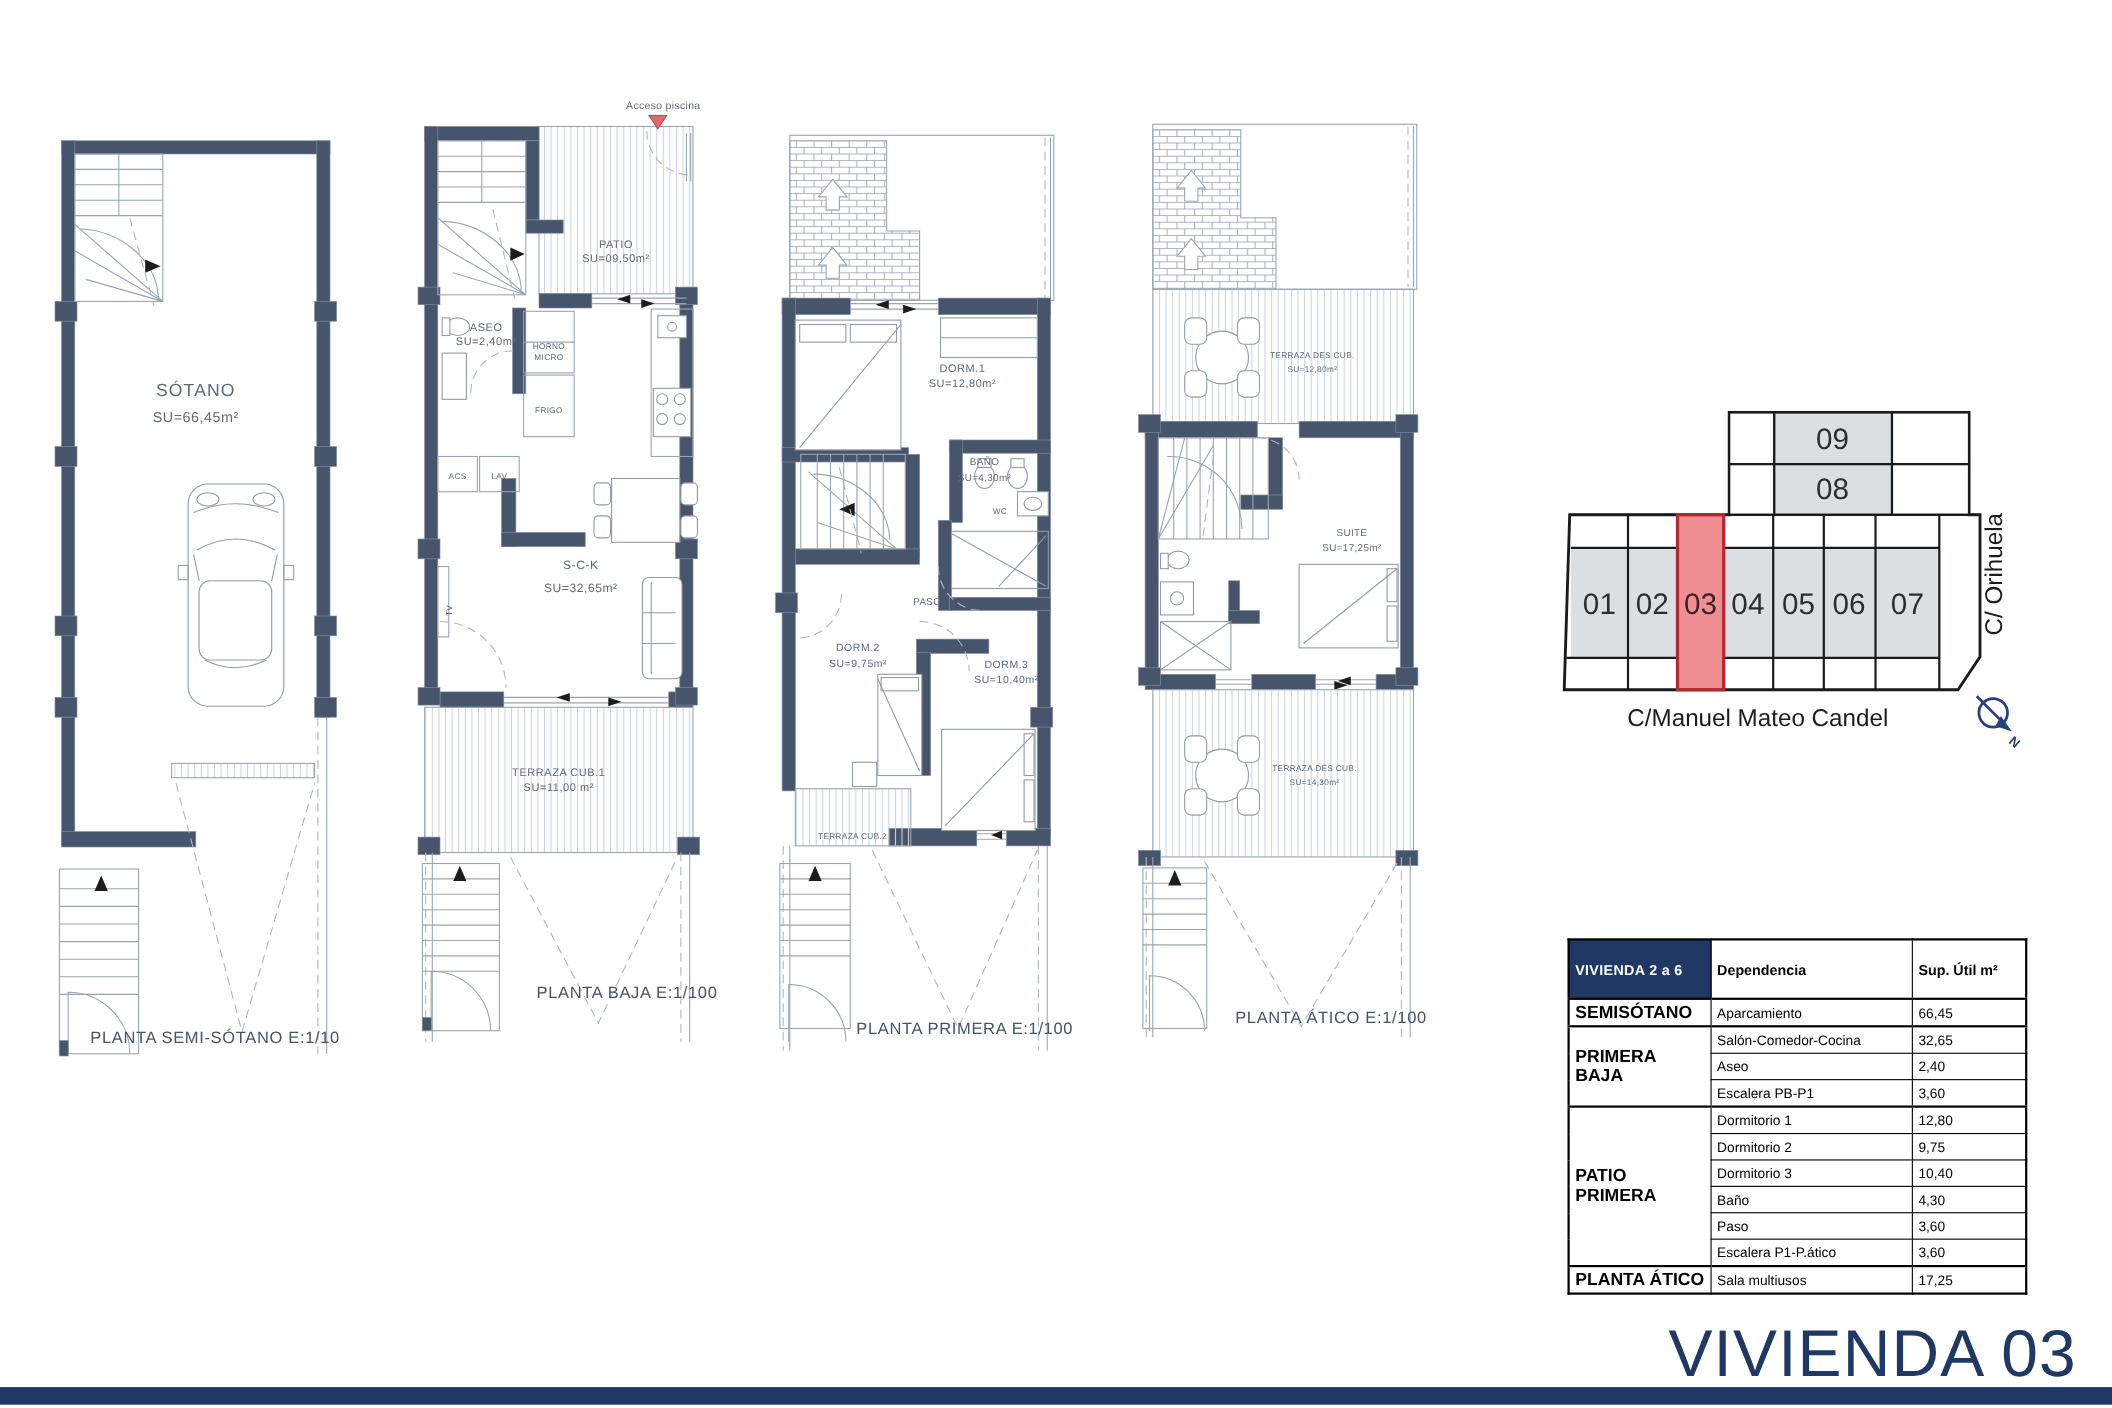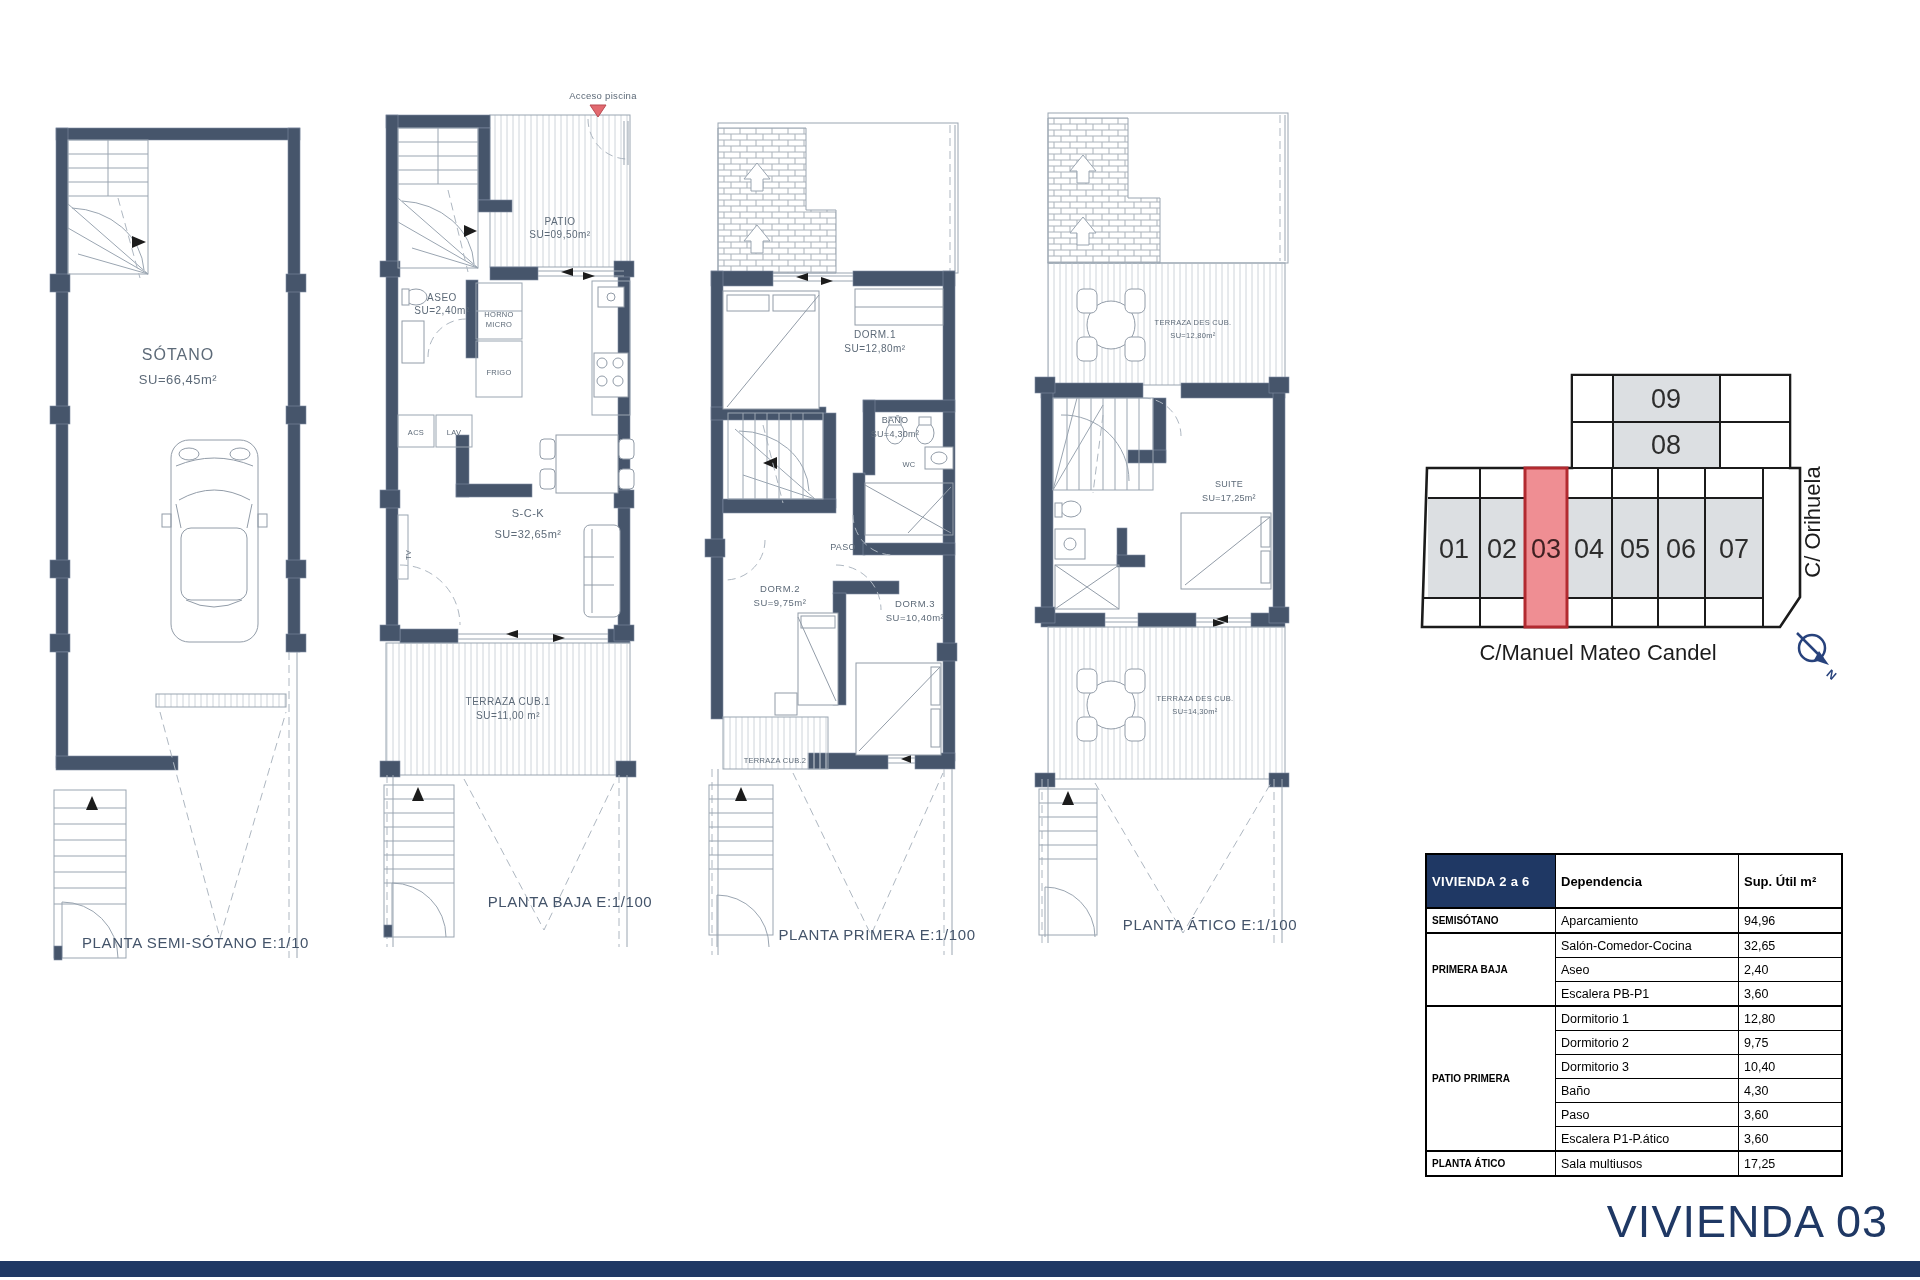--- a/index.html
+++ b/index.html
@@ -33,23 +33,23 @@
   .northfill{fill:#27427c}
   .nlabel{font-size:12px;font-weight:bold;fill:#27427c;text-anchor:middle}
   
   .areas{position:absolute;left:1425px;top:853px;border-collapse:collapse;
          font-size:12.5px;color:#000;border:2px solid #000}
   .areas td{border:1px solid #000;text-align:left;height:23px;padding:0 5px}
   .areas tr.hdr td{height:52px;font-weight:bold;font-size:13px}
   .hdr-unit{background:#1f3864;color:#fff;width:118px;font-size:14px;letter-spacing:.3px}
   .col-room{width:172px}
   .col-area{width:92px}
-  .gname{font-weight:bold;font-size:10px}
+  .gname{font-weight:bold;font-size:16px}
   .gsep td{border-top:2px solid #000}
-  .title{position:absolute;right:32px;top:1196px;font-size:45px;color:#1f3864;
+  .title{position:absolute;right:32px;top:1196px;font-size:60px;color:#1f3864;
          letter-spacing:1px}
   .footer{position:absolute;left:0;bottom:3px;width:1920px;height:16px;background:#1f3864}
 </style>
 </head>
 <body>
 
 <svg width="0" height="0" style="position:absolute" aria-hidden="true">
   <defs>
     <pattern id="hv" width="6" height="8" patternUnits="userSpaceOnUse">
       <path d="M3 0V8" stroke="#ced4da" stroke-width="1"></path>
@@ -448,21 +448,21 @@
 <table class="areas">
   <tbody>
       <tr class="hdr">
     <td class="hdr-unit">VIVIENDA 2 a 6</td>
     <td class="col-room">Dependencia</td>
     <td class="col-area">Sup. Útil m²</td>
   </tr>
   <tr class="gsep">
     <td class="gname">SEMISÓTANO</td>
     <td>Aparcamiento</td>
-    <td>94,96</td>
+    <td>66,45</td>
   </tr>
   <tr class="gsep">
     <td class="gname" rowspan="3">PRIMERA BAJA</td>
     <td>Salón-Comedor-Cocina</td>
     <td>32,65</td>
   </tr>
   <tr>
     <td>Aseo</td>
     <td>2,40</td>
   </tr>

